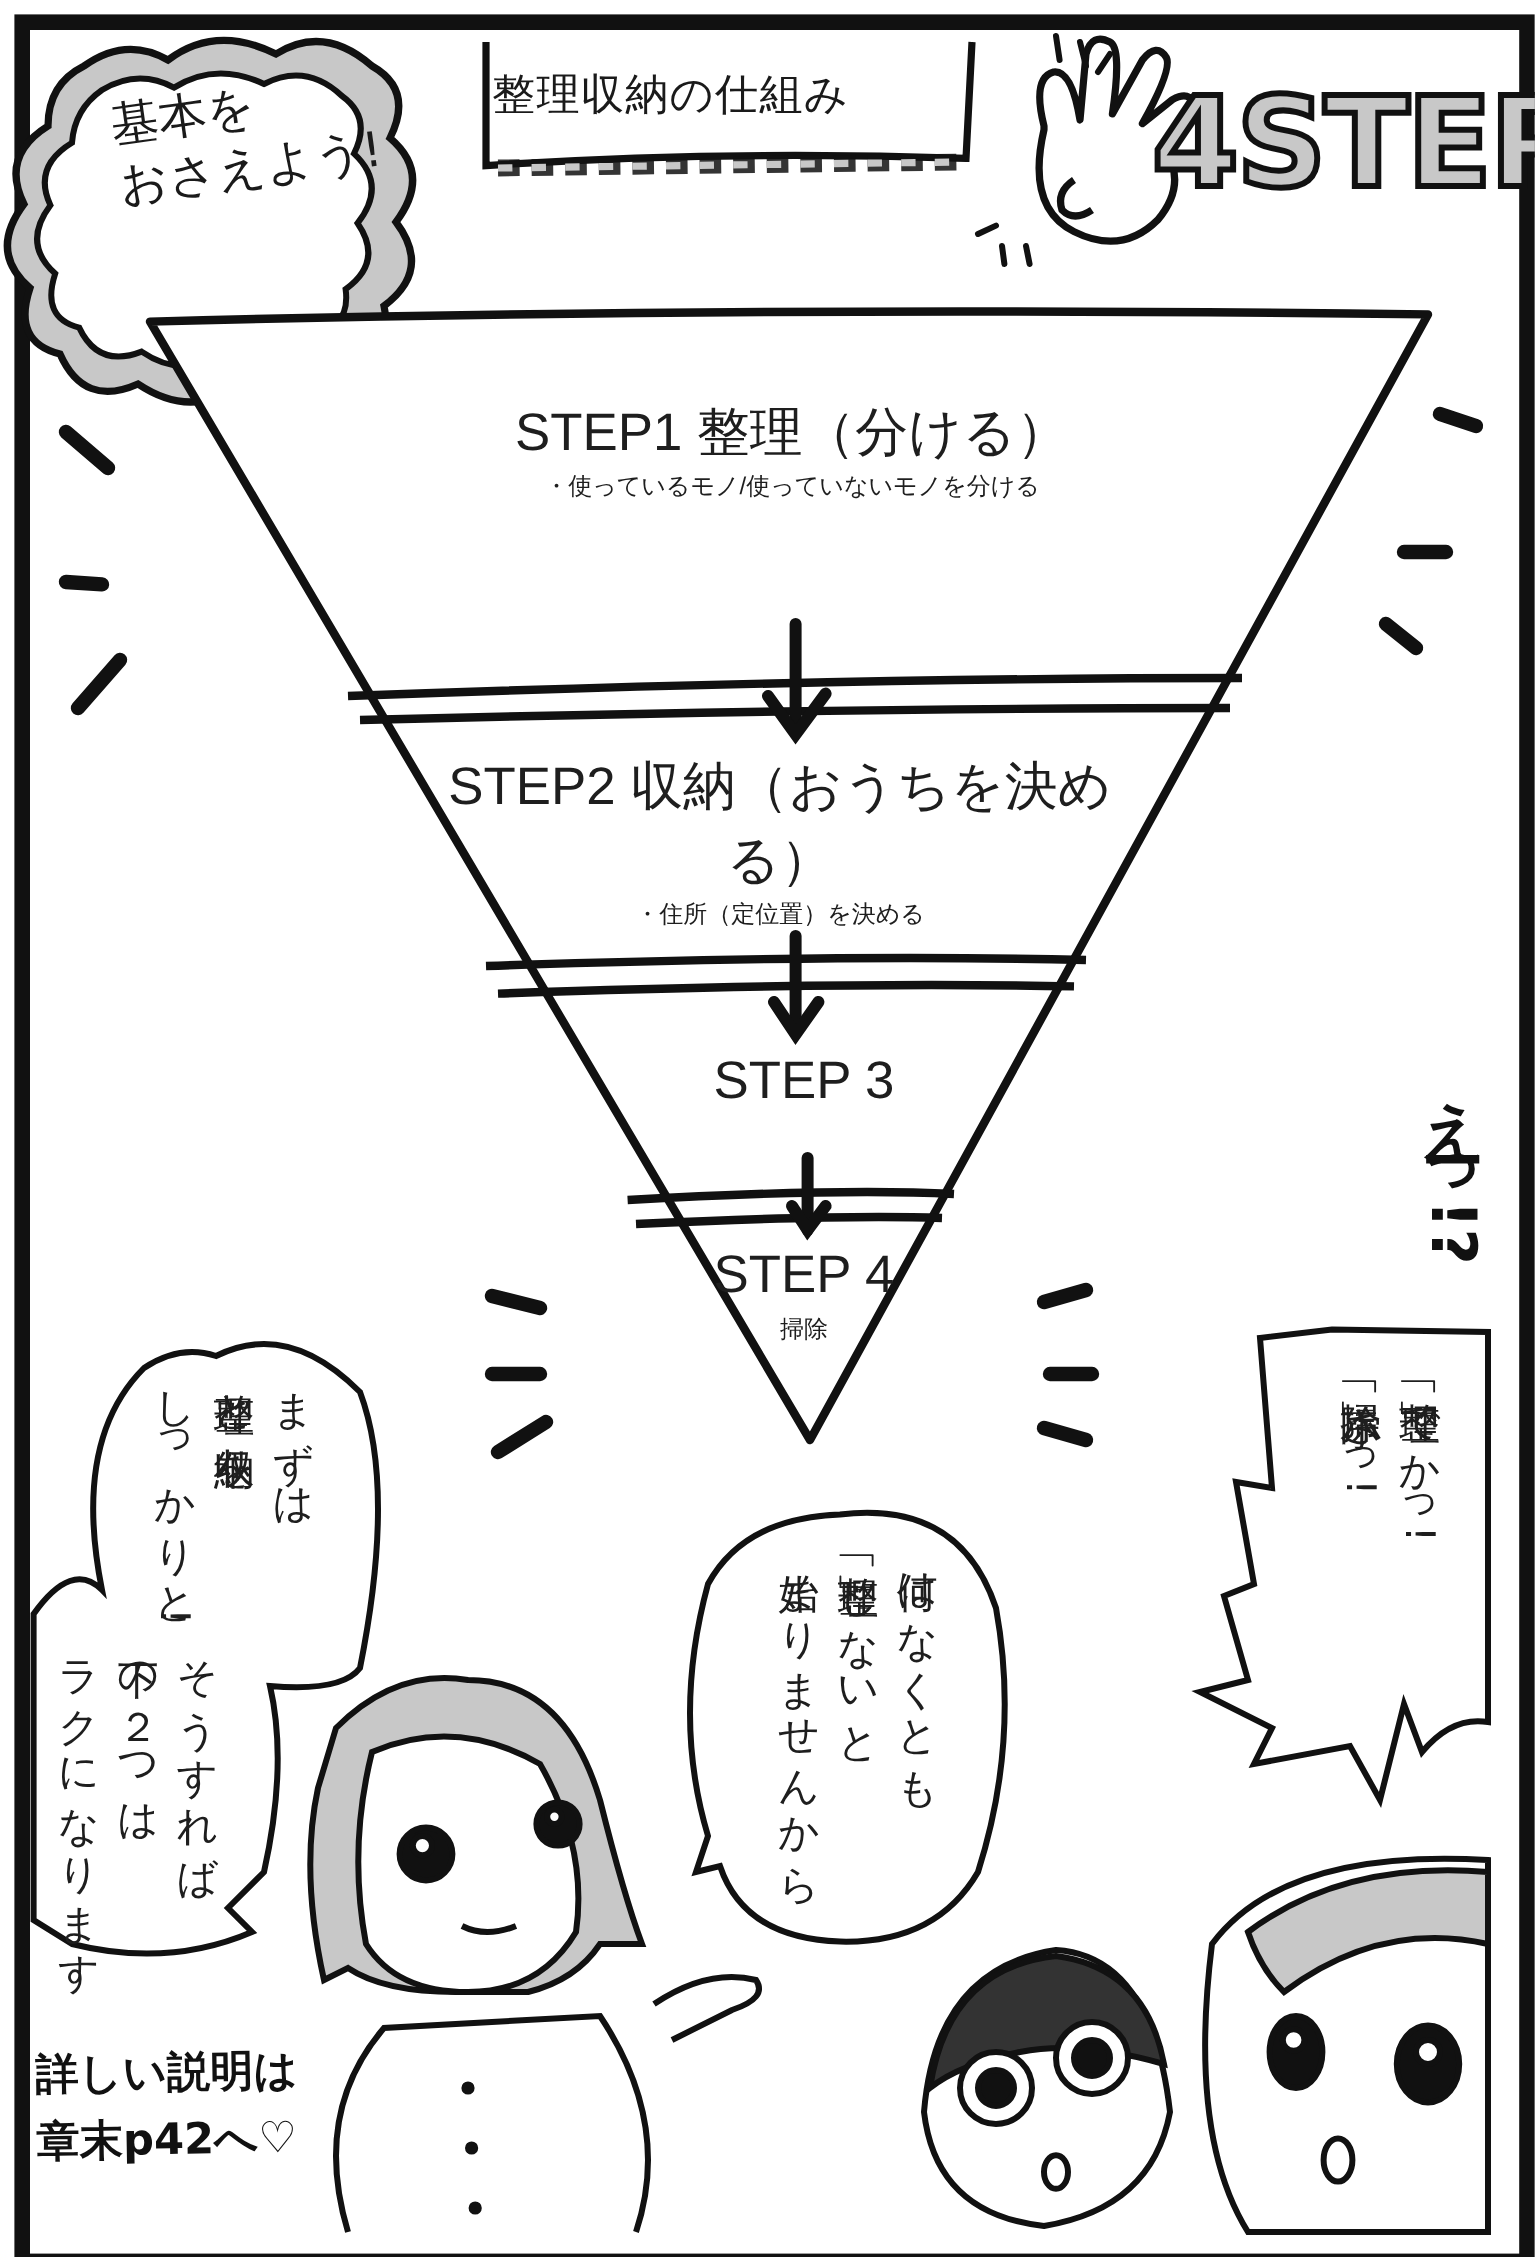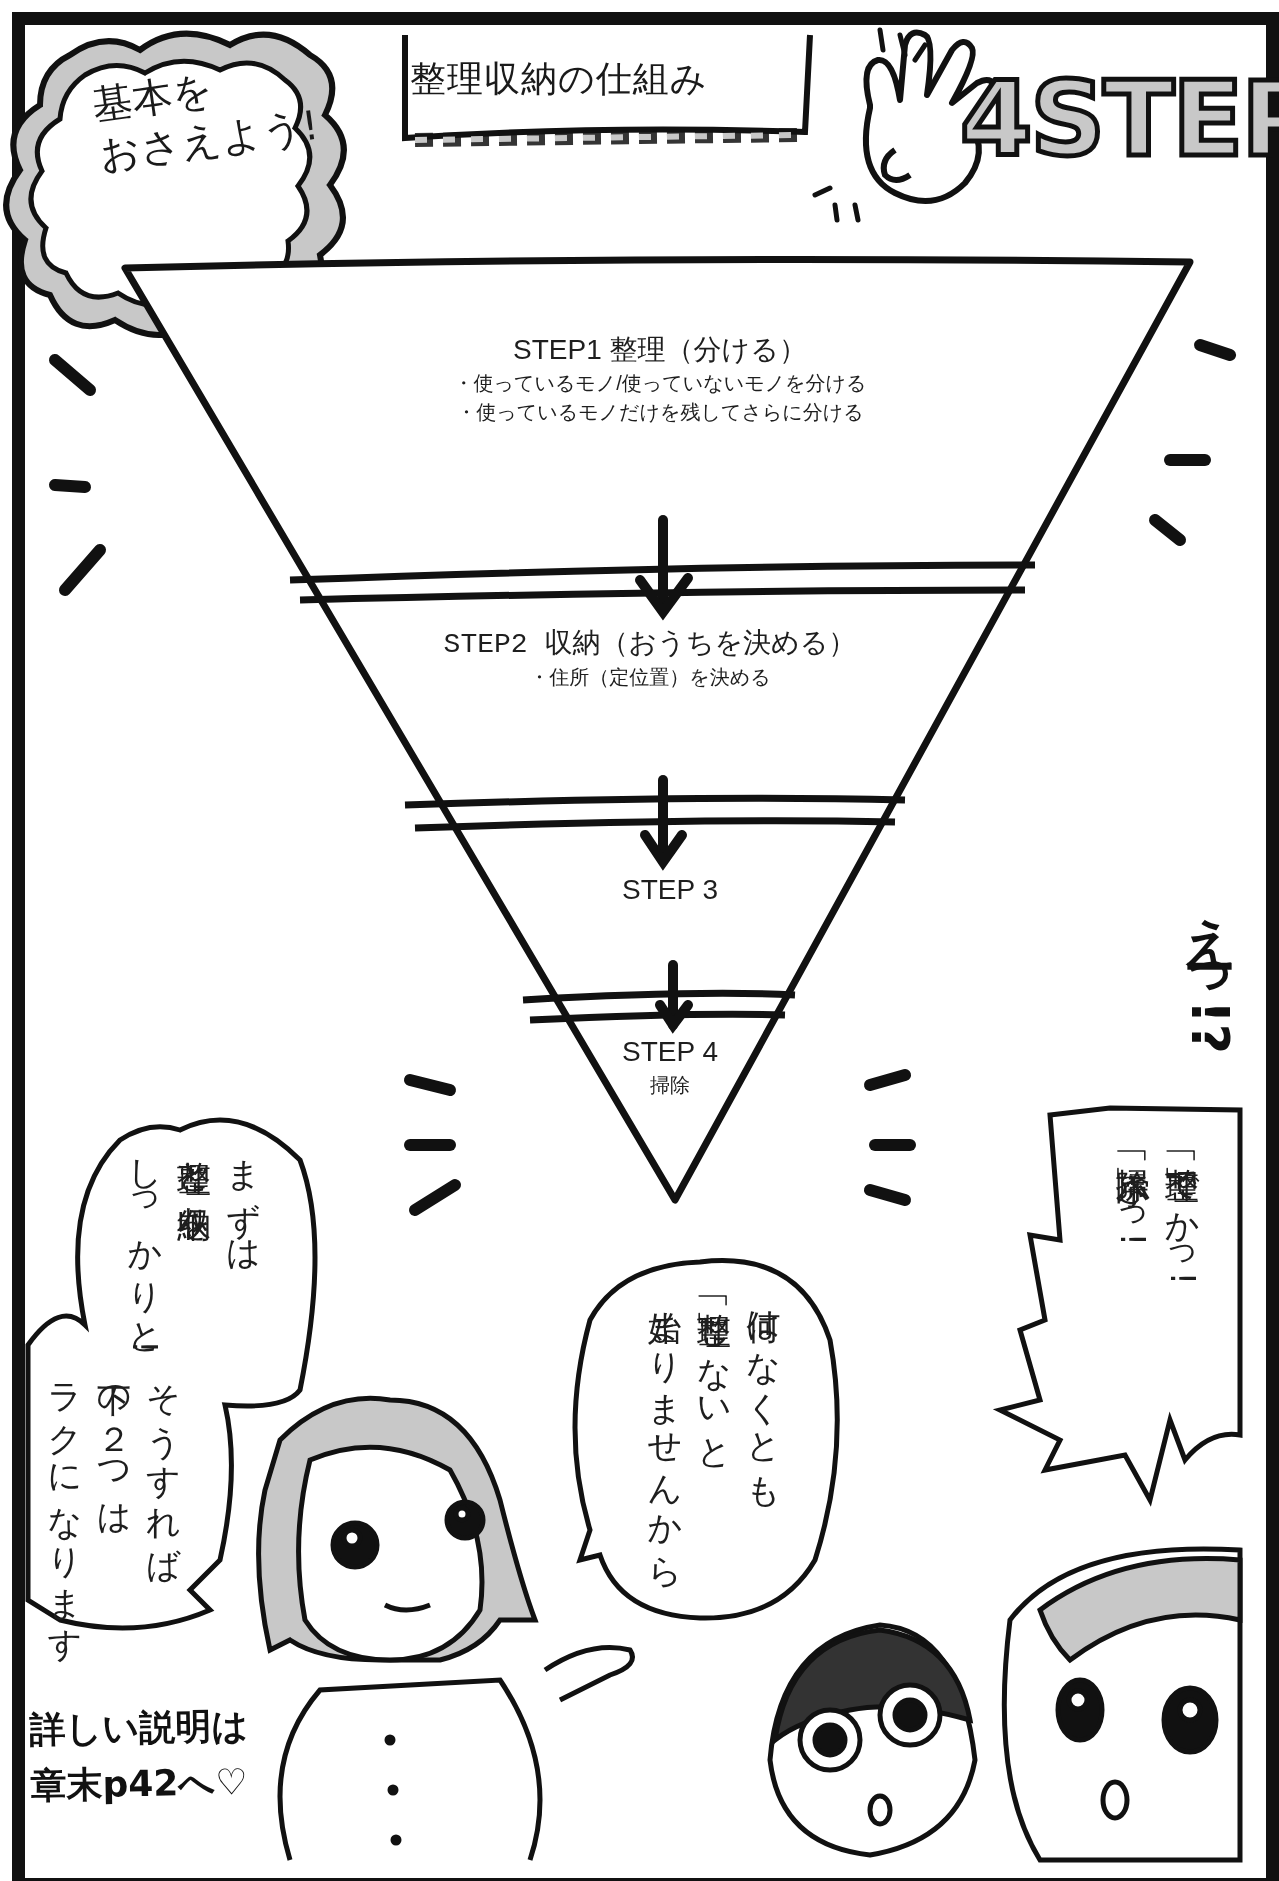--- a/index.html
+++ b/index.html
@@ -9,21 +9,21 @@
            border: 13px solid #111; background: #fff; box-sizing: content-box; }
   svg.art { position: absolute; left: 0; top: 0; width: 1279px; height: 1881px; pointer-events: none; }
   .title-text { position: absolute; left: 410px; top: 55px; width: 380px; text-align: left;
                 font-size: 36px; letter-spacing: 1px; }
   .cloud-text { position: absolute; font-size: 40px; font-family: "DejaVu Sans", sans-serif;
                 transform: rotate(-8deg); line-height: 1.25; }
   .step4-big { position: absolute; left: 960px; top: 58px; font-size: 104px; font-weight: bold;
                color: #c8c8c8; -webkit-text-stroke: 5px #111; letter-spacing: -2px;
                font-family: "DejaVu Sans", sans-serif; }
   .step { position: absolute; text-align: center; font-family: "Liberation Sans", "DejaVu Sans", sans-serif; color: #1e1e1e; }
-  .step .h { font-size: 28px; line-height: 1.4; }
+  .step .h { font-size: 44px; line-height: 1.4; }
   .step .b { font-size: 20px; line-height: 1.45; }
   .vtext { position: absolute; writing-mode: vertical-rl; font-size: 34px; line-height: 1.45;
            letter-spacing: 2px; font-family: "DejaVu Sans", sans-serif; color: #1e1e1e; white-space: pre; }
   .shout { position: absolute; writing-mode: vertical-rl; font-size: 52px; font-weight: bold; color: #111; }
   .note { position: absolute; left: 30px; top: 1700px; font-size: 36px; line-height: 1.55; font-weight: bold; color: #111; transform: rotate(-1deg); }
 </style>
 </head>
 <body>
 
 <div class="panel"></div>
@@ -133,23 +133,22 @@
 <div class="cloud-text" style="left:95px; top:65px;">
   <div>基本を</div>
   <div>おさえよう!</div>
 </div>
 <div class="title-text">整理収納の仕組み</div>
 <div class="step4-big">4STEP</div>
 
 <div class="step" style="left:280px; top:330px; width:760px;">
   <div class="h">STEP1 整理（分ける）</div>
   <div class="b">・使っているモノ/使っていないモノを分ける</div>
-  <div class="b">・使っているモノだけを残してさらに分ける</div>
 </div>
-<div class="step" style="left:360px; top:625px; width:580px;font-family:Liberation Mono, monospace;">
+<div class="step" style="left:360px; top:625px; width:580px;">
   <div class="h">STEP2 収納（おうちを決める）</div>
   <div class="b">・住所（定位置）を決める</div>
 </div>
 <div class="step" style="left:520px; top:870px; width:300px;text-align:center;">
   <div class="h">STEP 3</div>
 </div>
 <div class="step" style="left:520px; top:1032px; width:300px;">
   <div class="h">STEP 4</div>
   <div class="b">掃除</div>
 </div>

